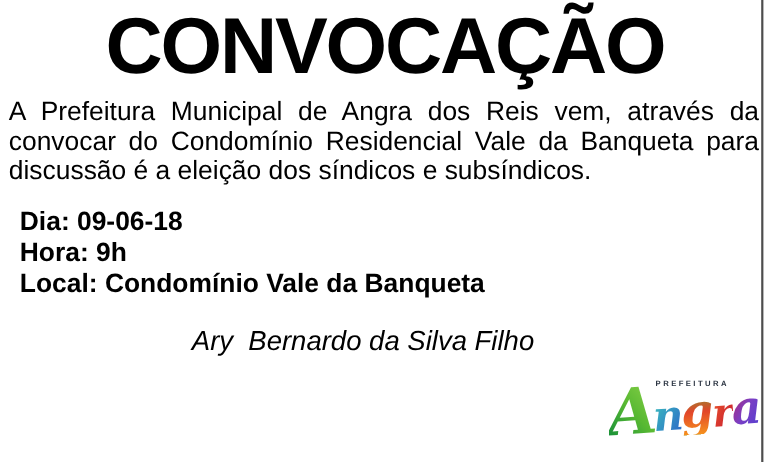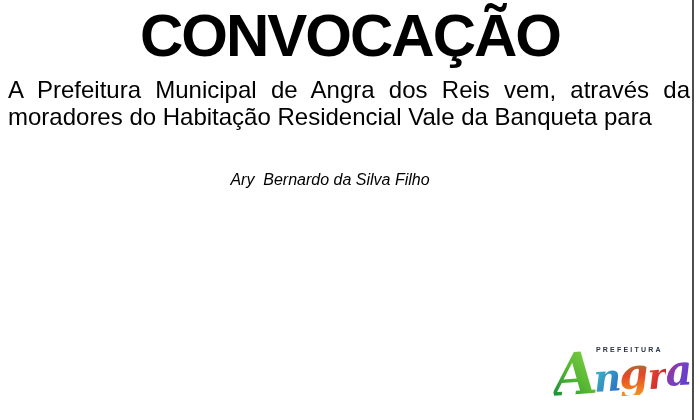--- a/index.html
+++ b/index.html
@@ -8,21 +8,21 @@
     width:700px;height:420px;
     background:#ffffff;
     overflow:hidden;
     font-family:"Liberation Sans","DejaVu Sans",sans-serif;
     color:#000;
   }
   .title{
     margin:6px 0 0 0;
     text-align:center;
     font-weight:bold;
-    font-size:60px;
+    font-size:72px;
     line-height:1.0;
     letter-spacing:-2px;
     white-space:nowrap;
   }
   .body-text{
     margin:10px 10px 0 8px; 
     font-size:24px;
     line-height:27px;
   }
   .body-line{
@@ -33,25 +33,25 @@
   .body-line:last-child{
     text-align-last:left;
   }
   .details{
     margin:19px 0 0 18px;
     font-weight:bold;
     font-size:24px;
     line-height:28px;
   }
   .signature{
-    margin-top:36px;
+    margin-top:24px;
     width:660px;
     text-align:center;
     font-style:italic;
-    font-size:16px;
+    font-size:25px;
     line-height:28px;
   }
   .signature .sig-name{white-space:pre-wrap;}
   .edge-line{
     position:absolute;
     left:692px;top:0;
     width:2px;height:420px;
     background:#4d4d4d;
   }
   .logo{
@@ -92,23 +92,29 @@
 </style>
 </head>
 <body>
 
 <div class="page">
 
   <div class="title">CONVOCAÇÃO</div>
 
   <div class="body-text">
     <div class="body-line">A Prefeitura Municipal de Angra dos Reis vem, através da</div>
-    <div class="body-line">moradores do Habitação Residencial Vale da Banqueta para</div>
+    <div class="body-line">convocar do Condomínio Residencial Vale da Banqueta para</div>
+    <div class="body-line">discussão é a eleição dos síndicos e subsíndicos.</div>
   </div>
 
+  <div class="details">
+    <div>Dia: 09-06-18</div>
+    <div>Hora: 9h</div>
+    <div>Local: Condomínio Vale da Banqueta</div>
+  </div>
 
   <div class="signature">
     <div class="sig-name">Ary  Bernardo da Silva Filho</div>
   </div>
 
   <div class="edge-line" style="background: rgb(77, 77, 77);"></div>
 
   <div class="logo">
     <div class="logo-overline" style="color: rgb(43, 52, 66);">PREFEITURA</div>
     <div class="logo-word">

